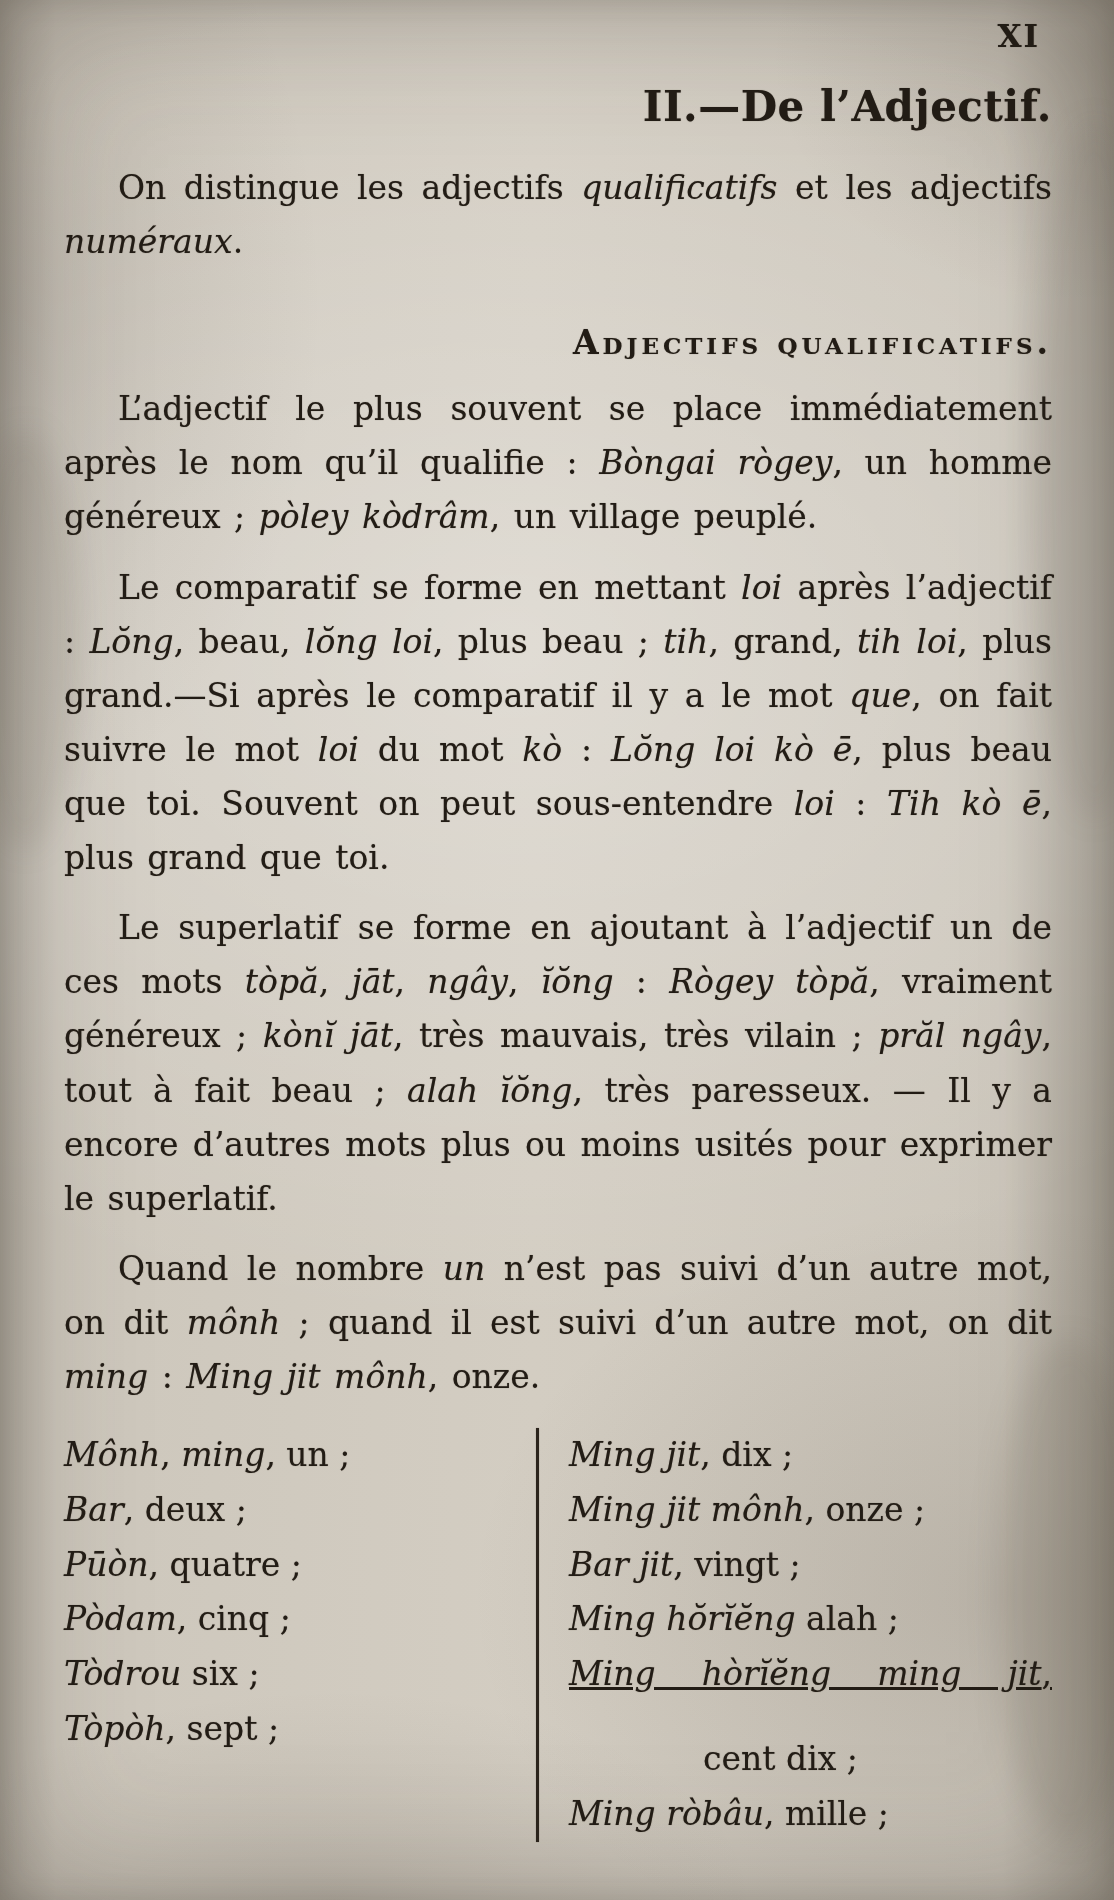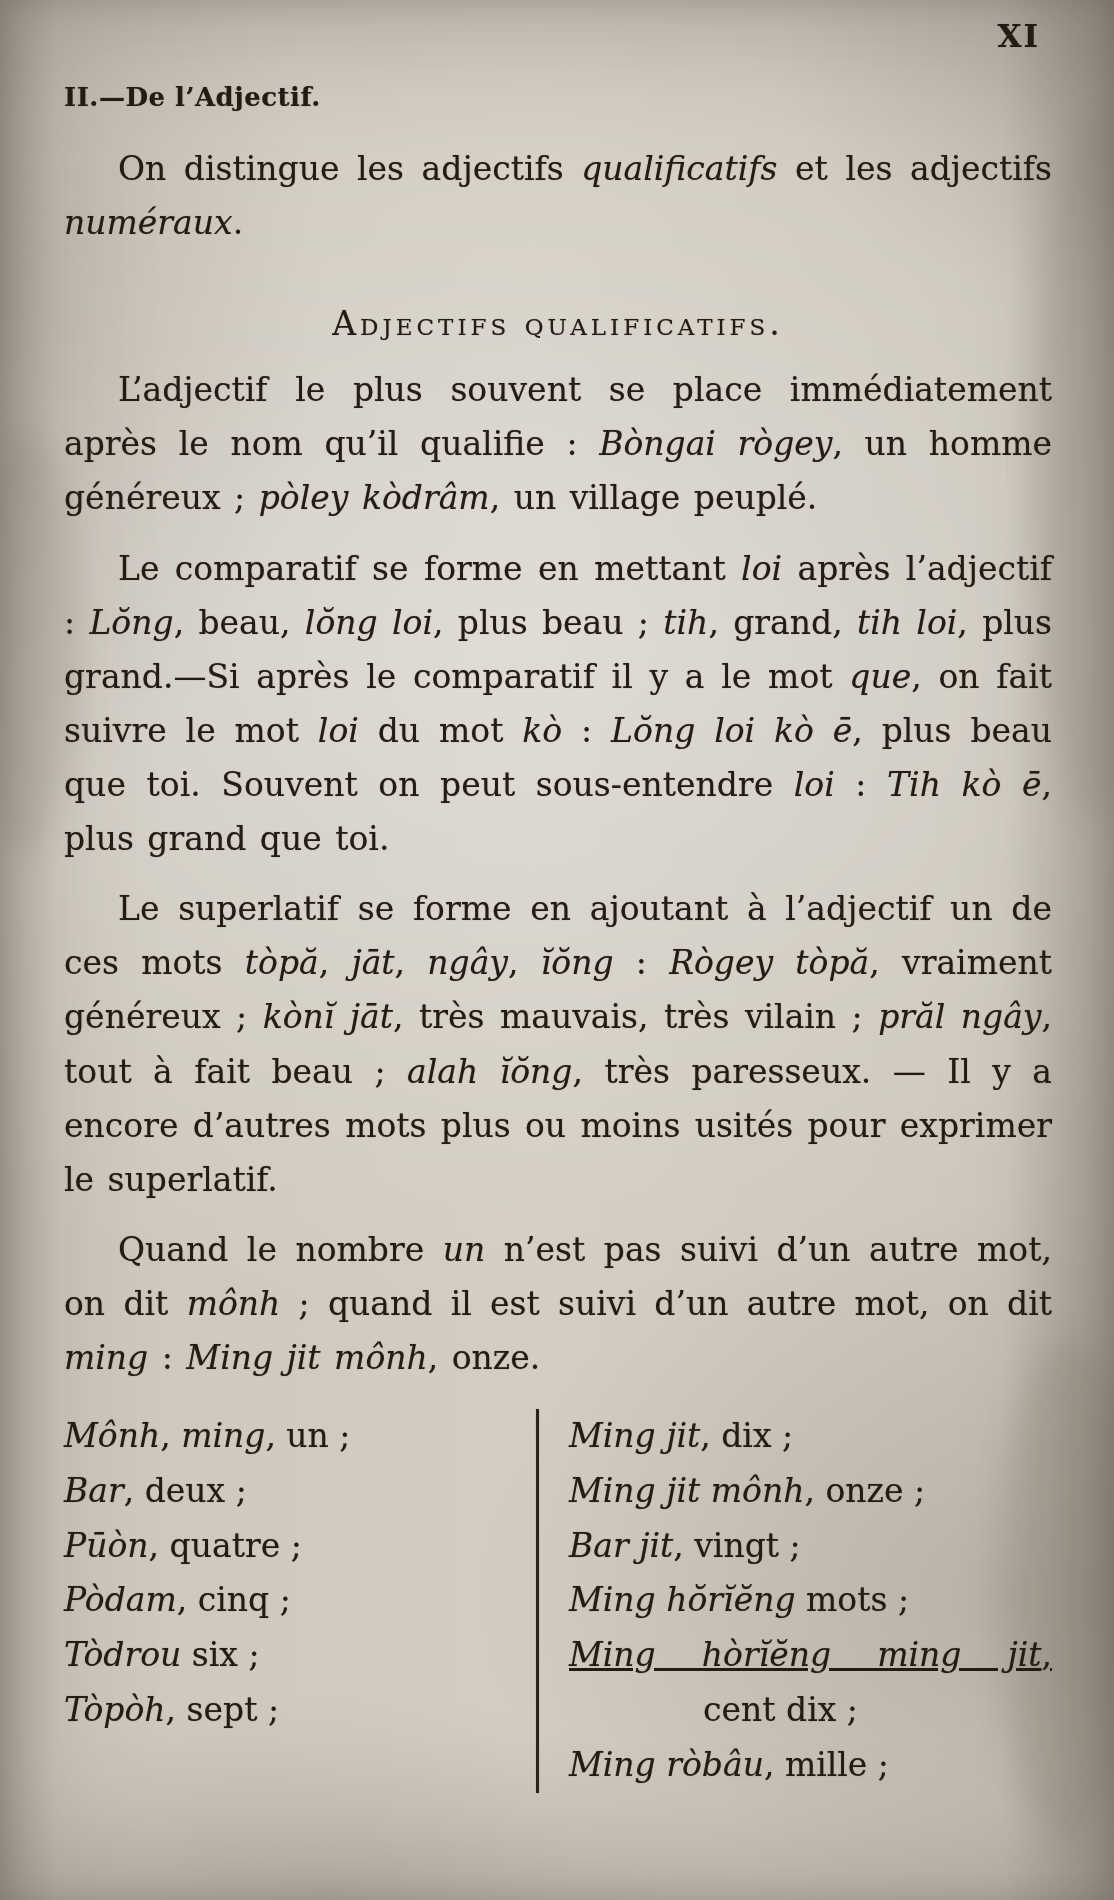--- a/index.html
+++ b/index.html
@@ -22,35 +22,35 @@
   .smudge{position:absolute;border-radius:50%;filter:blur(14px);pointer-events:none;}
   .s1{left:-30px;top:430px;width:110px;height:420px;background:rgba(90,80,66,0.12);}
   .s2{right:-40px;top:120px;width:120px;height:700px;background:rgba(90,80,66,0.10);}
   .s3{right:-30px;bottom:60px;width:150px;height:500px;background:rgba(90,80,66,0.12);}
 
   .page{position:absolute;inset:0;padding:16px 62px 0 64px;box-sizing:border-box;border-radius:20px;}
   .ink{text-shadow:0 0 1px rgba(42,32,20,0.45);}
 
   .pageno{position:absolute;top:18px;right:74px;font-weight:bold;font-size:31px;letter-spacing:2px;}
 
-  .title{text-align:left;font-weight:bold;font-size:26px;margin:66px 0 0;letter-spacing:0.5px;}
+  .title{text-align:right;font-weight:bold;font-size:42px;margin:66px 0 0;letter-spacing:0.5px;}
 
   .para{font-size:33px;line-height:1.64;text-align:justify;text-indent:54px;margin:16px 0 0;word-spacing:3px;}
   .para.first{margin-top:30px;}
   em{font-style:italic;}
 
-  .sec-heading{text-align:center;font-variant:small-caps;font-size:33px;letter-spacing:4px;
-    margin:54px 0 20px;font-weight:400;text-indent:0;}
+  .sec-heading{text-align:right;font-variant:small-caps;font-size:33px;letter-spacing:4px;
+    margin:54px 0 20px;font-weight:700;text-indent:0;}
 
   .numerals{display:flex;margin-top:24px;font-size:33px;line-height:1.66;}
   .col-left{width:472px;}
   .rule{width:3px;background:#2b241c;align-self:stretch;box-shadow:0 0 1px rgba(42,32,20,0.6);}
   .col-right{flex:1;padding-left:30px;}
   .entry{margin:0;}
-  .entry .cont{text-align:center;padding-right:60px;}
+  .entry .cont{text-align:center;padding-right:60px;margin-top:30px;}
   .entry .spread{text-align:justify;text-align-last:justify;text-decoration:underline;}
 </style>
 </head>
 <body>
 
 <div class="vignette"></div>
 <div class="smudge s1"></div>
 <div class="smudge s2"></div>
 <div class="smudge s3"></div>
 
@@ -98,21 +98,21 @@
       <div class="entry">
           <div><em>Ming jit</em><span>, dix ;</span></div>
         </div>
       <div class="entry">
           <div><em>Ming jit mônh</em><span>, onze ;</span></div>
         </div>
       <div class="entry">
           <div><em>Bar jit</em><span>, vingt ;</span></div>
         </div>
       <div class="entry">
-          <div><em>Ming hŏrĭĕng</em><span> mots ;</span></div>
+          <div><em>Ming hŏrĭĕng</em><span> alah ;</span></div>
         </div>
       <div class="entry">
           <div class="spread"><em>Ming hòrĭĕng ming jit</em><span>,</span></div>
           <div class="cont"><span>cent dix ;</span></div>
         </div>
       <div class="entry">
           <div><em>Ming ròbâu</em><span>, mille ;</span></div>
         </div>
 
     </div>

